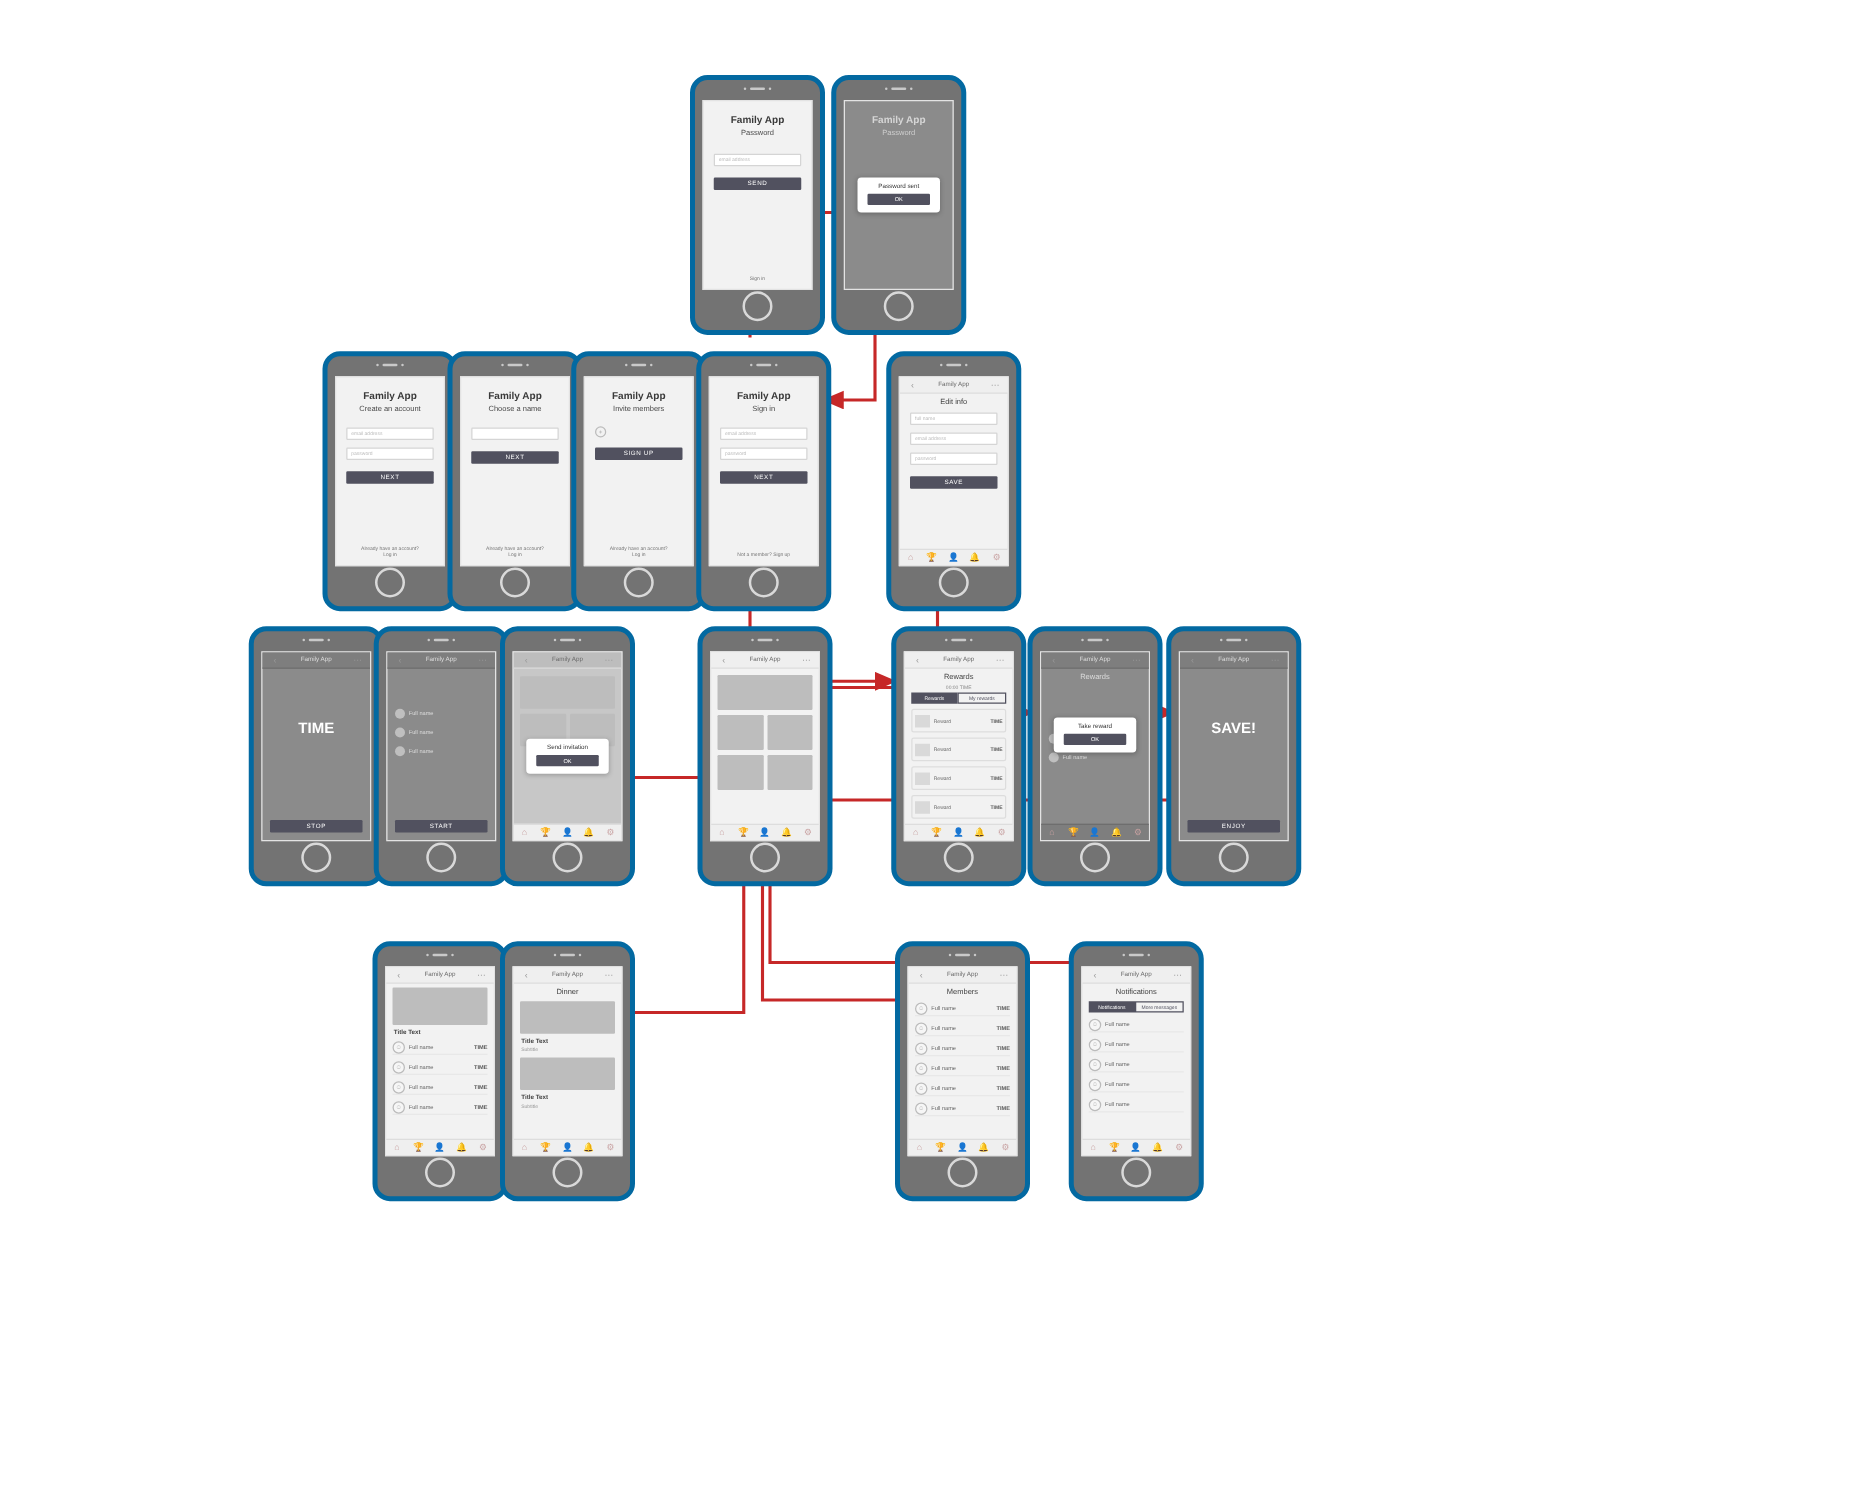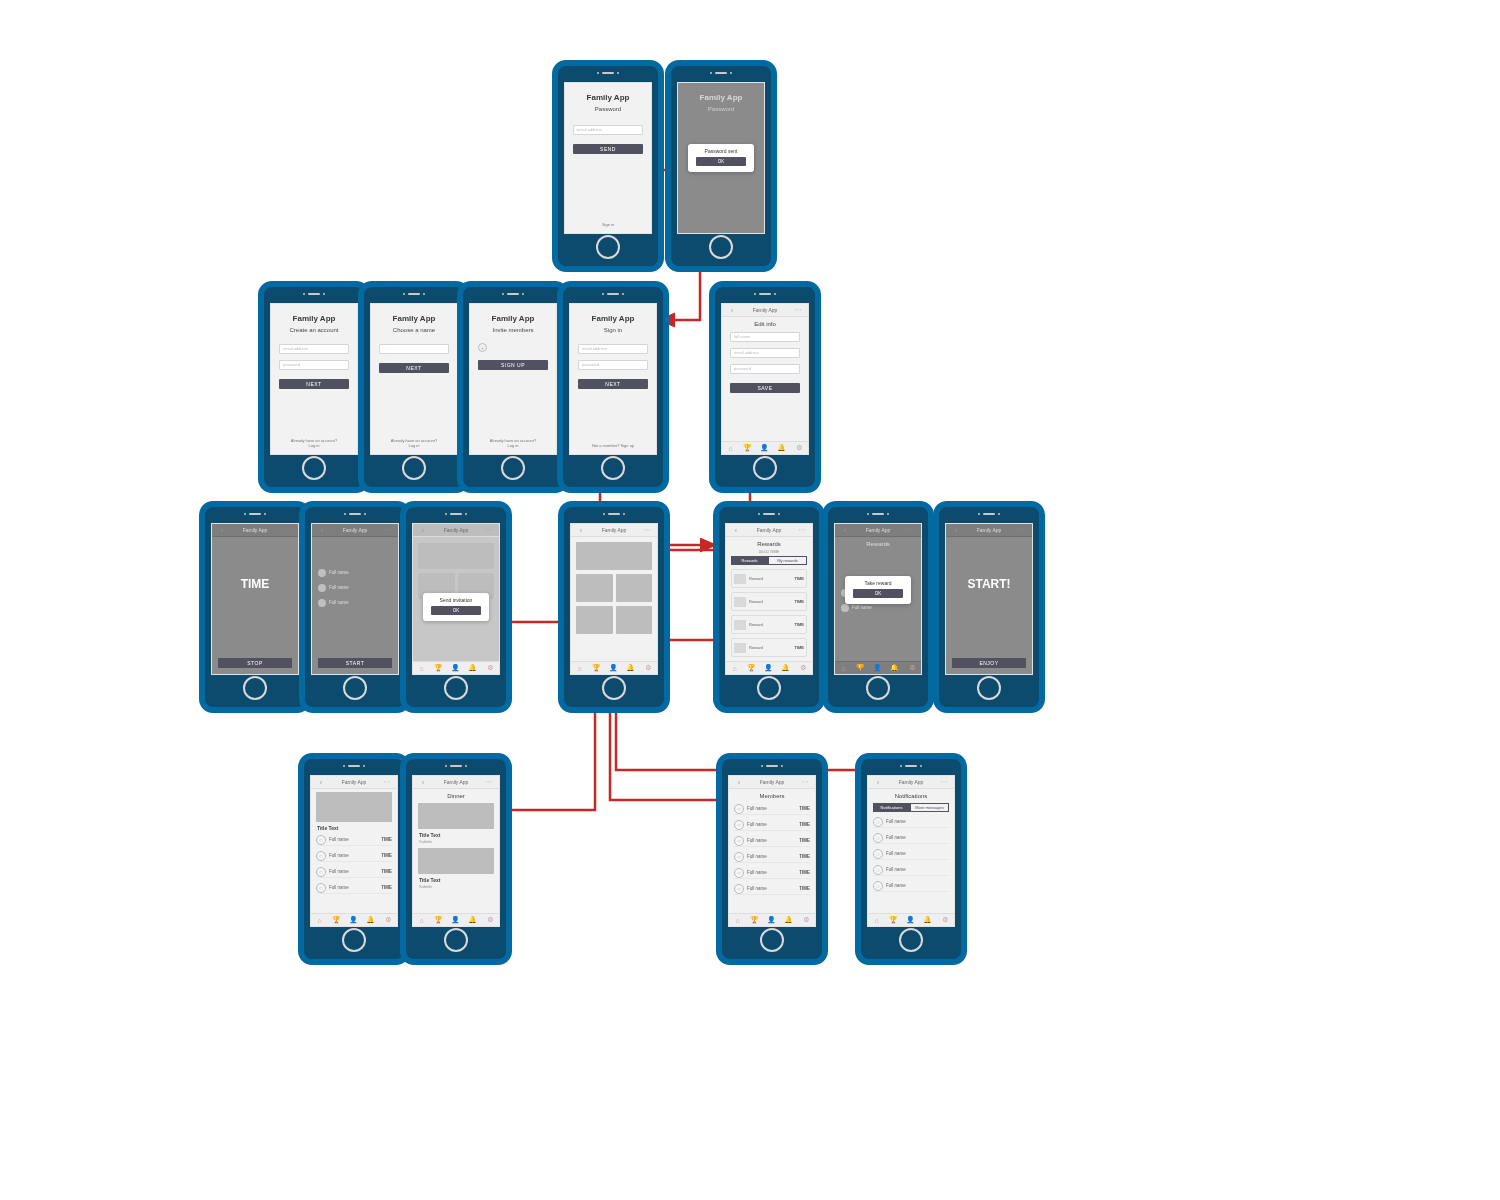--- a/index.html
+++ b/index.html
@@ -1,19 +1,19 @@
 <!DOCTYPE html>
 <html><head>
 <meta charset="utf-8">
 <style>
   html,body{margin:0;padding:0;background:#fff;font-family:Helvetica,Arial,sans-serif;}
   .stage{position:relative;width:1500px;height:1200px;}
   svg.arrows{position:absolute;top:0;left:0;pointer-events:none;}
 
-  .phone{position:absolute;width:100px;height:200px;border:6px solid #0369a1;border-radius:14px;background:#0c4a6e;overflow:hidden;}
+  .phone{position:absolute;width:100px;height:200px;border:4px solid #0369a1;border-radius:14px;background:#737373;overflow:hidden;}
   .notch{position:absolute;top:6px;left:50%;transform:translateX(-50%);display:flex;gap:3px;align-items:center;}
   .notch .dot{width:2px;height:2px;border-radius:50%;background:#c9c9c9;}
   .notch .bar{width:12px;height:2px;border-radius:1px;background:#c9c9c9;}
   .home{position:absolute;bottom:7px;left:50%;transform:translateX(-50%);width:20px;height:20px;border:2px solid #d9d9d9;border-radius:50%;}
   .screen{position:absolute;top:16px;left:6px;right:6px;bottom:32px;background:#f2f2f2;border:1px solid #e3e3e3;display:flex;flex-direction:column;}
   .screen.dim{background:#8b8b8b;}
   .title{font-weight:700;font-size:8px;color:#3a3a3a;text-align:center;margin-top:10px;}
   .subtitle{font-size:6px;color:#4a4a4a;text-align:center;margin-top:4px;}
   .field{height:8px;margin:3px 8px;border:1px solid #d5d5d5;border-radius:1px;background:#fff;font-size:4px;color:#bbb;padding-left:3px;line-height:8px;text-align:left;}
   .btn{height:10px;margin:6px 8px;background:#51515f;border-radius:1px;color:#fff;font-size:5px;display:flex;align-items:center;justify-content:center;letter-spacing:.5px;}
@@ -423,21 +423,21 @@
         <span class="dot"></span>
         <span class="bar"></span>
         <span class="dot"></span>
       </div>
   <div class="screen dim">
     <div class="topbar" style="background:#7e7e7e;border-color:#6e6e6e;">
           <span class="l">‹</span>
           <span class="c" style="color:#ddd">Family App</span>
           <span class="r">⋯</span>
         </div>
-    <div class="bigwhite">START!</div>
+    <div class="bigwhite">SAVE!</div>
     <div class="btn wide" style="margin-top:auto;margin-bottom:6px;">ENJOY</div>
   </div>
   <div class="home"></div>
 </div>
 
 <div class="phone" style="left:298px;top:753px;">
   <div class="notch">
         <span class="dot"></span>
         <span class="bar"></span>
         <span class="dot"></span>

